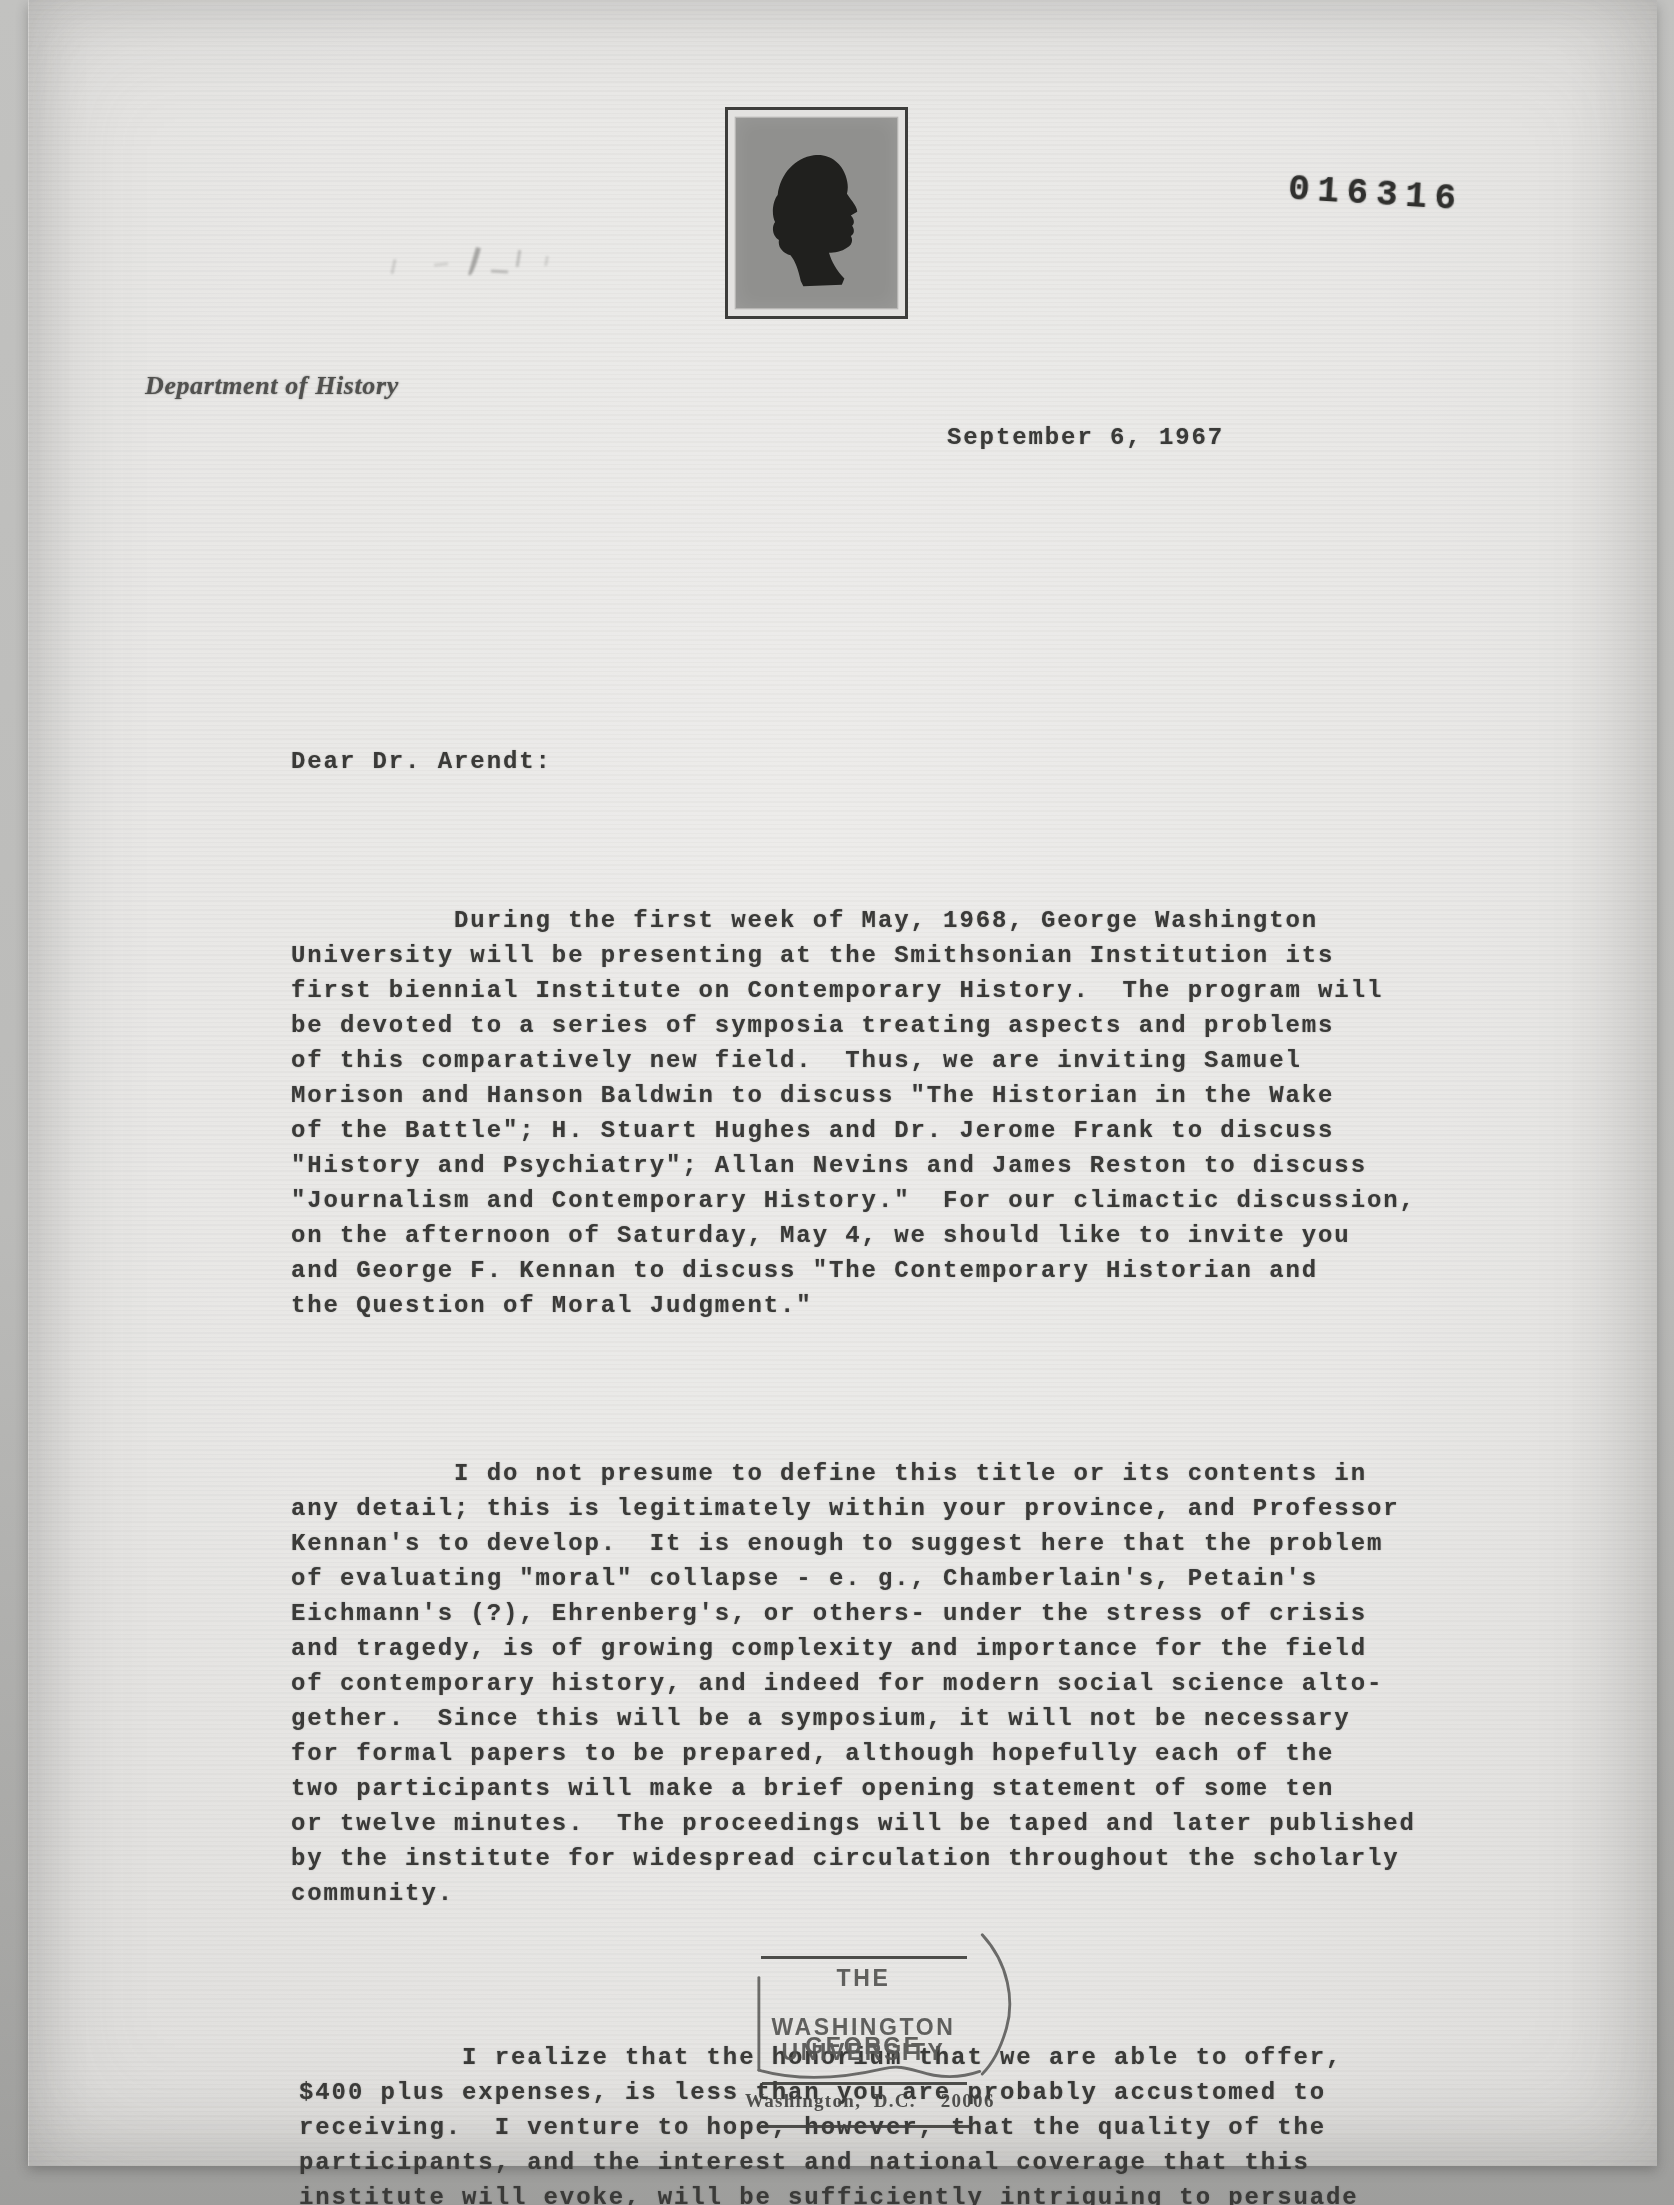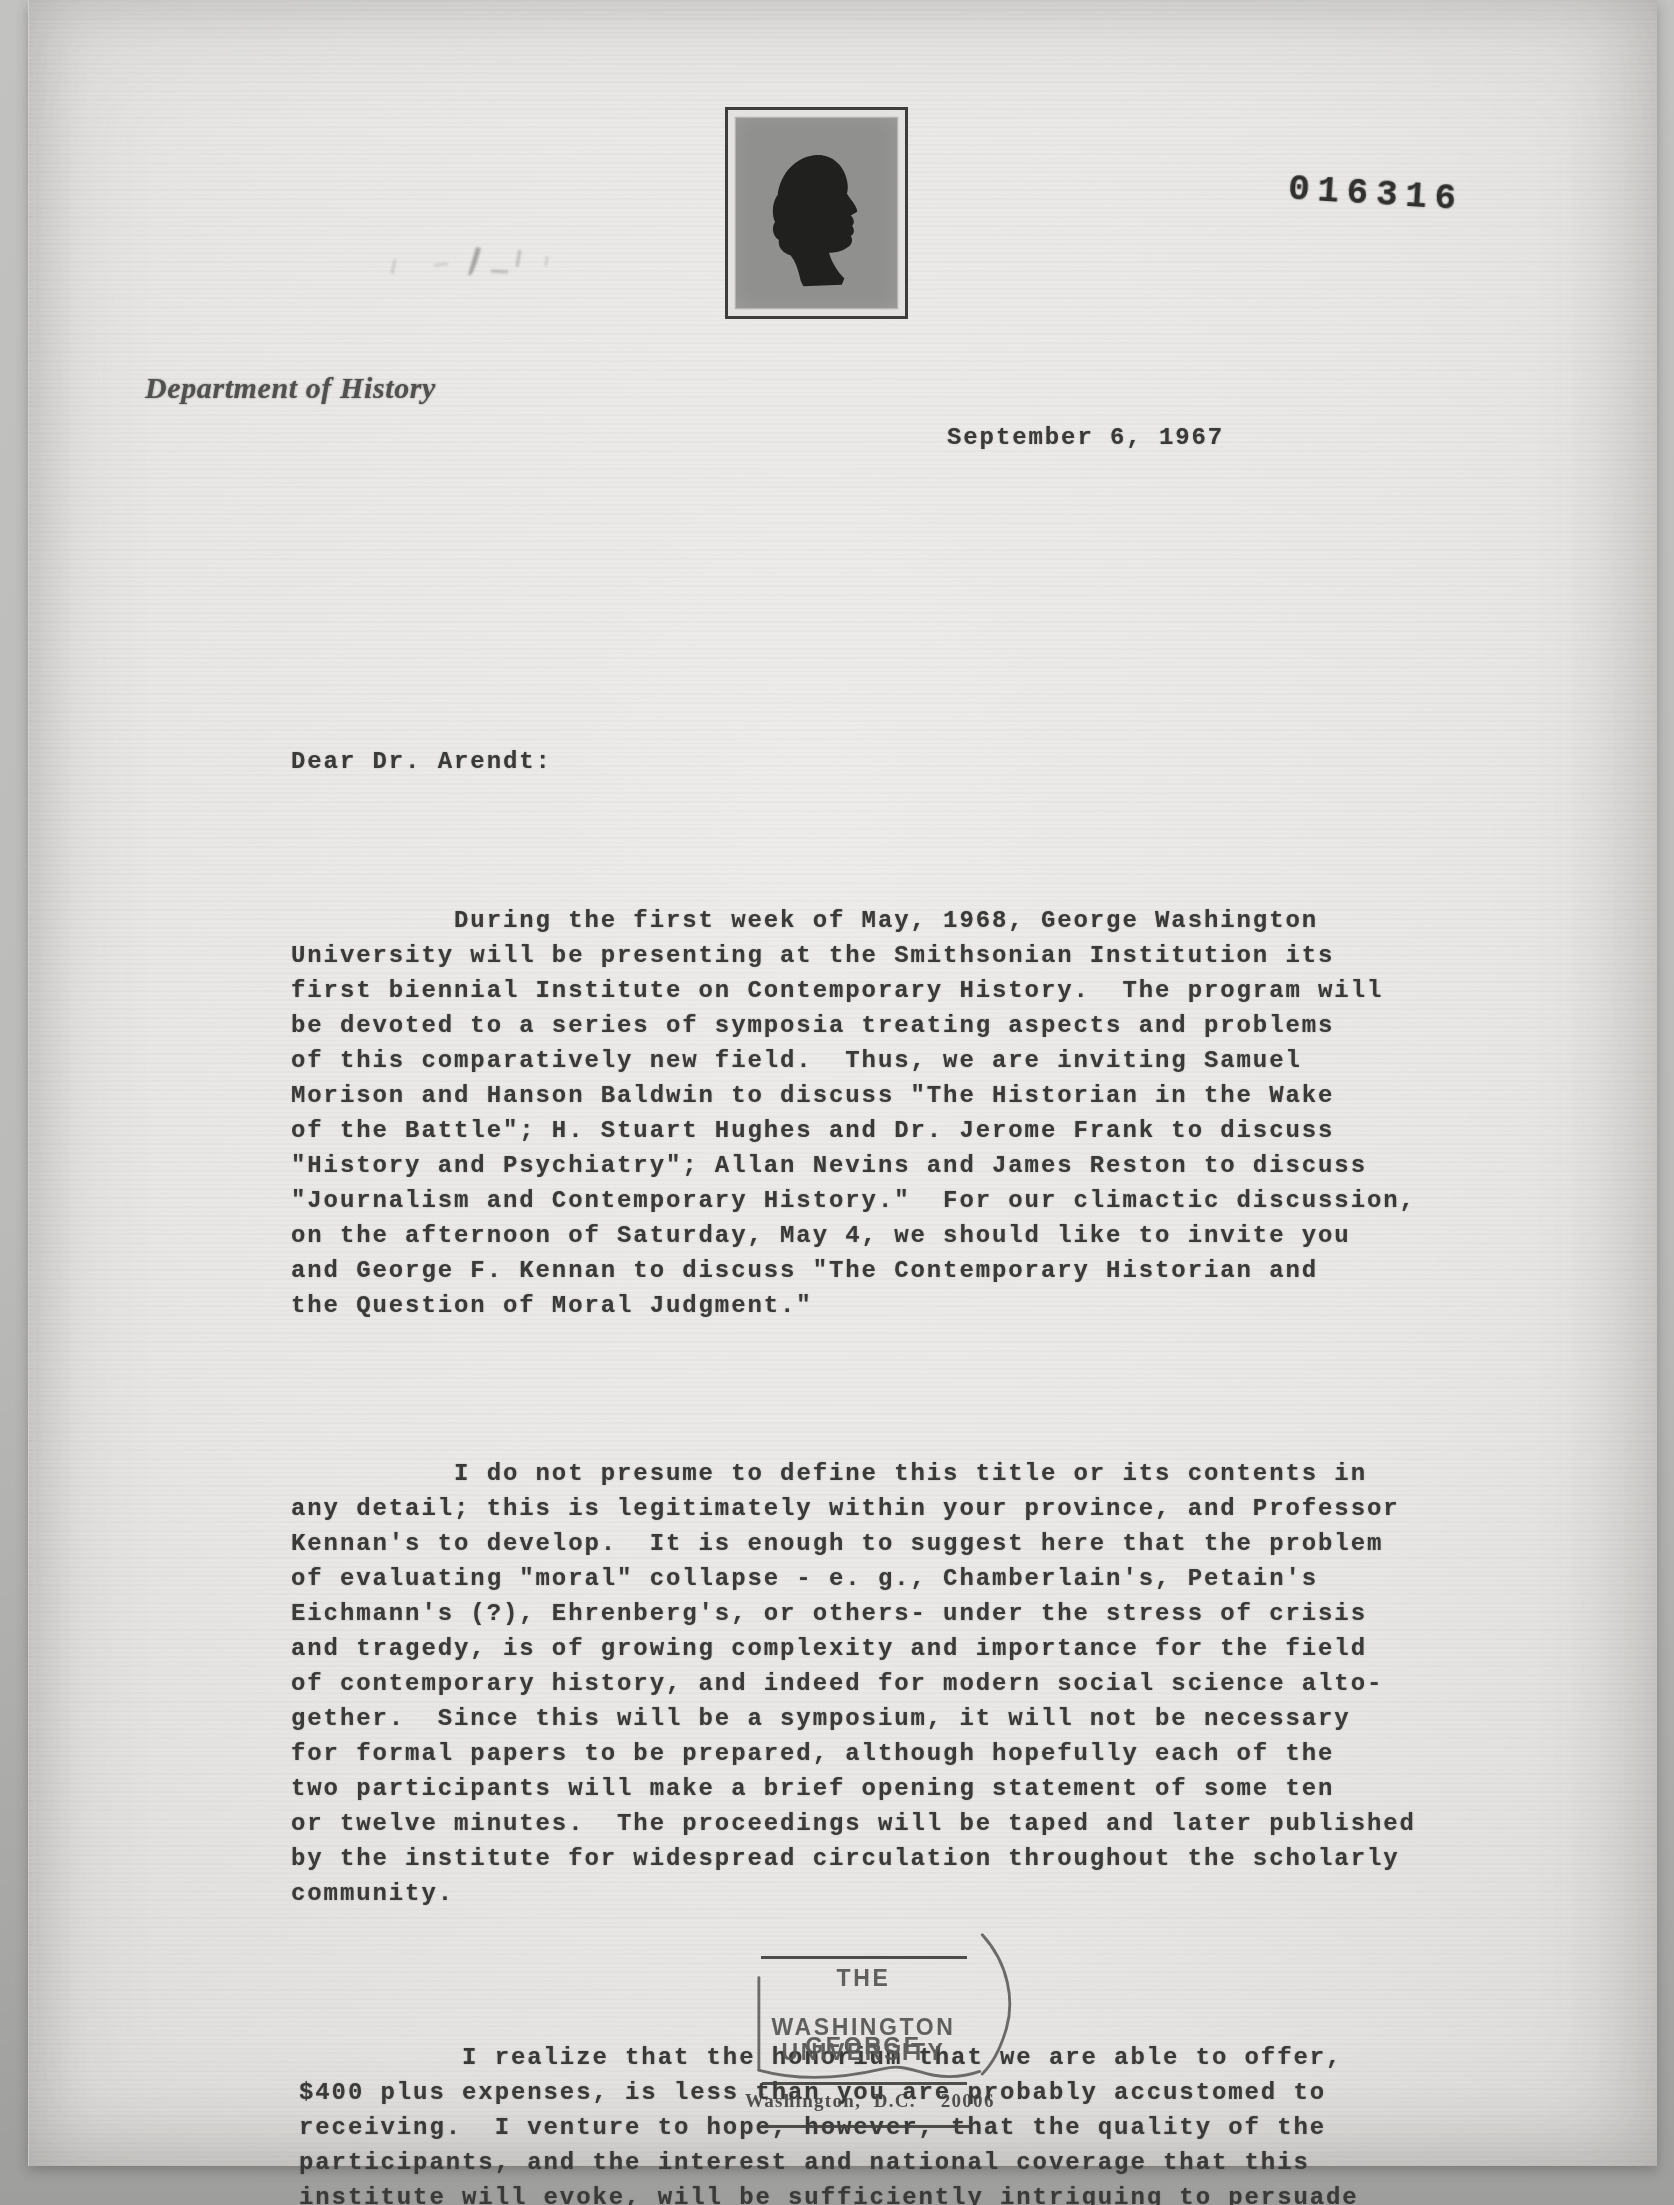--- a/index.html
+++ b/index.html
@@ -37,21 +37,21 @@
   #stamp-number {
     position:absolute; left:1288px; top:174px;
     font-family:"Liberation Mono",monospace; font-weight:bold;
     font-size:36px; letter-spacing:7.7px; color:#30302e;
     transform:rotate(3.5deg); filter:blur(0.3px);
     text-shadow:0 0 1.9px rgba(45,45,43,0.45);
   }
   #department-name {
     position:absolute; left:145px; top:371px;
     font-family:"Liberation Serif",serif; font-style:italic; font-weight:bold;
-    font-size:30px; letter-spacing:0.6px; color:#51514f;
+    font-size:26px; letter-spacing:0.6px; color:#51514f;
     text-shadow:0 0 1.9px rgba(85,85,83,0.75); filter:blur(0.4px);
   }
 
   
   #letterhead-logo {
     position:absolute; left:725px; top:107px; width:183px; height:212px;
     box-sizing:border-box; border:3.2px solid #3d3d3b; background:#e3e2e0;
     padding:8.3px; filter:blur(0.4px);
   }
   #logo-photo {

